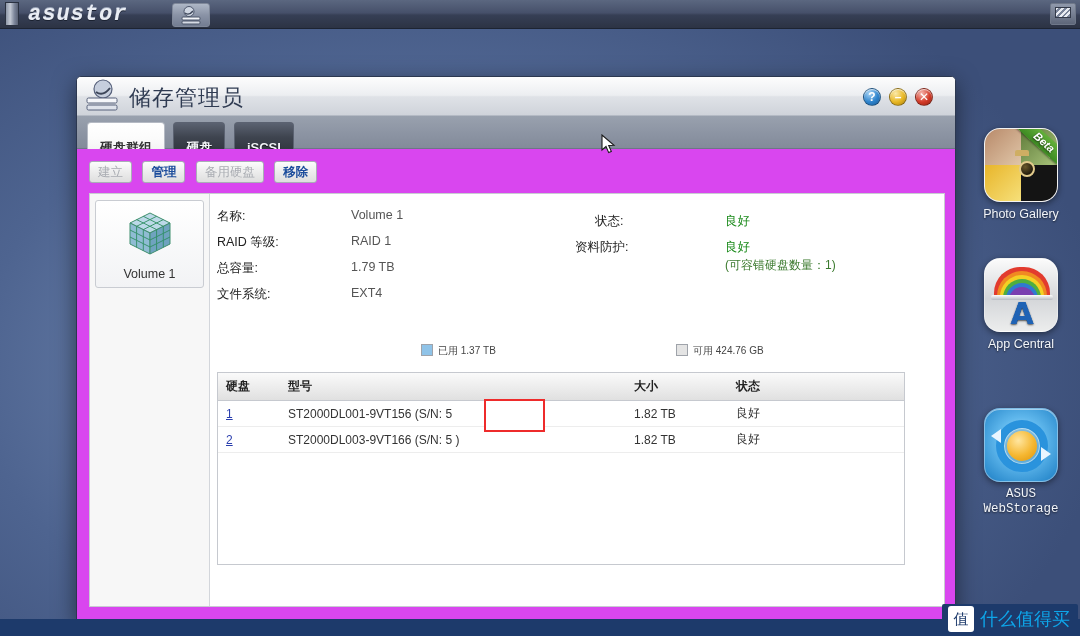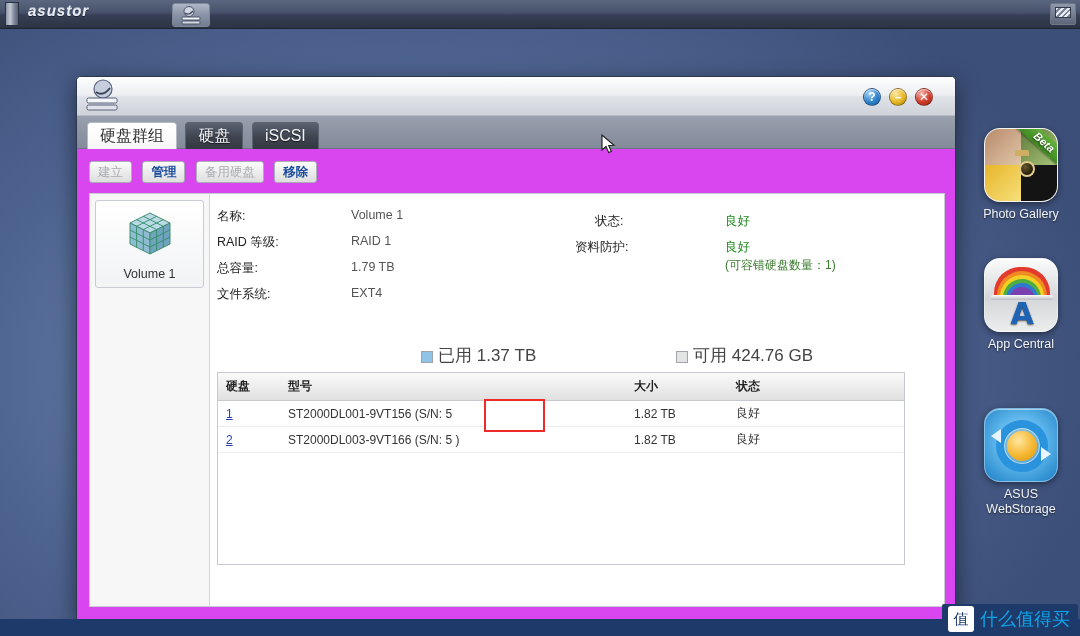--- a/index.html
+++ b/index.html
@@ -25,22 +25,22 @@
     position: absolute; left: 0; top: 0; width: 1080px; height: 28px;
     background: linear-gradient(180deg, #5b6780 0%, #46506a 46%, #363f55 54%, #2c3344 100%);
   }
   #topbar-leftgrip {
     position: absolute; left: 5px; top: 2px; width: 14px; height: 24px;
     background: linear-gradient(90deg, #8e97a8 0%, #c3c9d4 35%, #7d869a 70%, #5a6275 100%);
     border: 1px solid #2b3241;
   }
   #brand {
     position: absolute; left: 28px; top: 2px;
-    font-family: Liberation Sans, sans-serif;
-    font-size: 15px; font-weight: bold; font-style: italic;
+    font-family: Liberation Mono, monospace;
+    font-size: 22px; font-weight: bold; font-style: italic;
     letter-spacing: 1px;
     color: #e9edf4;
     text-shadow: 0 1px 0 #1b2231, 0 -1px 0 #98a2b6;
   }
   #storage-tile {
     position: absolute; left: 172px; top: 3px; width: 38px; height: 24px;
     border: 1px solid #7f8899;
     border-radius: 3px;
     background: linear-gradient(180deg, #aeb7c6 0%, #8a93a6 50%, #737d92 100%);
   }
@@ -103,21 +103,21 @@
   #icon-appcentral .glyph { background: linear-gradient(180deg,#fbfbfb 0%, #d4d6d9 55%, #eceded 100%); }
   .ac-rainbow { position:absolute; left:9px; top:8px; width:56px; height:30px; overflow:hidden; }
   .ac-rainbow span { position:absolute; left:0; width:56px; height:44px; border-radius:26px 26px 0 0; }
   .ac-bar { position:absolute; left:6px; top:36px; width:62px; height:5px;
             background: linear-gradient(180deg,#fdfdfd,#b7bbc2); border-radius:2px; }
   .ac-A { position:absolute; left:0; top:40px; width:74px; text-align:center;
           font-family:"DejaVu Sans", sans-serif; font-size:30px; font-weight:bold;
           color:#1f63b5; line-height:30px;
           background: repeating-linear-gradient(180deg,#2f7ad0 0 2px,#c9dcf3 2px 3px);
           -webkit-background-clip: text; background-clip: text; }
-  #icon-webstorage { left: 966px; top: 408px; }
+  #icon-webstorage { left: 966px; top: 408px; font-family: Liberation Mono, monospace; }
   #icon-webstorage .glyph { background: radial-gradient(circle at 50% 45%, #bfe6fb 0%, #5fb7ec 45%, #1c7ec4 100%); }
   .ws-ring { position:absolute; left:11px; top:11px; width:52px; height:52px; border-radius:50%;
              border:8px solid #2a93dd; box-shadow: inset 0 0 0 1px rgba(255,255,255,.5); }
   .ws-core { position:absolute; left:22px; top:22px; width:30px; height:30px; border-radius:50%;
              background: radial-gradient(circle at 38% 32%, #ffe6a0 0%, #f5b731 55%, #dd9208 100%);
              box-shadow:0 0 4px rgba(0,0,0,.3); }
   .ws-arrow { position:absolute; width:0; height:0; }
   .ws-a1 { left:6px; top:20px; border-top:7px solid transparent; border-bottom:7px solid transparent; border-right:10px solid #eaf6ff; }
   .ws-a2 { right:6px; top:38px; border-top:7px solid transparent; border-bottom:7px solid transparent; border-left:10px solid #eaf6ff; }
 
@@ -156,23 +156,23 @@
   #btn-close { left: 838px; background: radial-gradient(circle at 35% 28%, #f6b8b0 0%, #d33a28 55%, #94200f 100%); }
 
   #tabbar {
     position: relative; height: 33px;
     background: linear-gradient(180deg, #99a1ae 0%, #8c94a3 55%, #838b9a 100%);
     border-bottom: 1px solid #6e7687;
     padding-left: 10px;
   }
   .tab {
     display: inline-block; margin-top: 6px; margin-right: 4px;
-    height: 27px; line-height: 25px; padding: 0 12px;
+    height: 27px; line-height: 25px; padding: 12px 12px;
     border-radius: 4px 4px 0 0;
-    font-size: 16px; font-weight: normal; cursor: pointer;
+    font-size: 13px; font-weight: bold; cursor: pointer;
     border: 1px solid #5b6271; border-bottom: none;
   }
   .tab.inactive {
     background: linear-gradient(180deg, #5b6271 0%, #3e444f 55%, #333842 100%);
     color: #f2f4f7;
     text-shadow: 0 1px 1px rgba(0,0,0,.7);
   }
   .tab.active {
     background: linear-gradient(180deg, #ffffff 0%, #fbfbfb 60%, #f4f4f4 100%);
     color: #333; border-color: #b5bac4;
@@ -226,21 +226,21 @@
     height: 100%;
     background: linear-gradient(180deg,#b7d8f2 0%, #8ec3ea 45%, #6fb0e1 55%, #9ccaee 100%);
     border-right: 1px solid #6ca7d6;
     position: relative;
   }
   #bar-pct {
     position: absolute; left: 0; top: 0; width: 688px; height: 17px;
     line-height: 16px; text-align: center;
     font-size: 11.5px; font-weight: bold; color: #3a6f9c;
   }
-  .legend { position: absolute; top: 150px; font-size: 17px; color: #444; }
+  .legend { position: absolute; top: 150px; font-size: 10px; color: #444; }
   .legend .sw {
     display: inline-block; width: 12px; height: 12px; vertical-align: -2px;
     margin-right: 5px; border: 1px solid #9fa3aa;
   }
   #legend-used { left: 210px; }
   #legend-used .sw { background: #8fc3e8; }
   #legend-free { left: 465px; }
   #legend-free .sw { background: #e4e4e4; }
 
   #disk-table {
@@ -356,20 +356,21 @@
 
 <div id="window">
 
   <div id="titlebar">
     <svg id="win-icon" viewBox="0 0 38 36">
       <circle cx="20" cy="10" r="9" fill="#c6cedd" stroke="#56607a" stroke-width="1.2"></circle>
       <path d="M13 13 q7 5 14 -4" stroke="#3d4659" fill="none" stroke-width="2"></path>
       <rect x="4" y="19" width="30" height="5" rx="1.5" fill="#f6f7fa" stroke="#56607a"></rect>
       <rect x="4" y="26" width="30" height="5" rx="1.5" fill="#dfe3eb" stroke="#56607a"></rect>
     </svg>
+    <div id="win-title">储存管理员</div>
     <div class="wbtn" id="btn-help">?</div>
     <div class="wbtn" id="btn-min">–</div>
     <div class="wbtn" id="btn-close">✕</div>
   </div>
 
   <div id="tabbar">
     <div class="tab active">硬盘群组</div>
     <div class="tab inactive">硬盘</div>
     <div class="tab inactive">iSCSI</div>
   </div>

